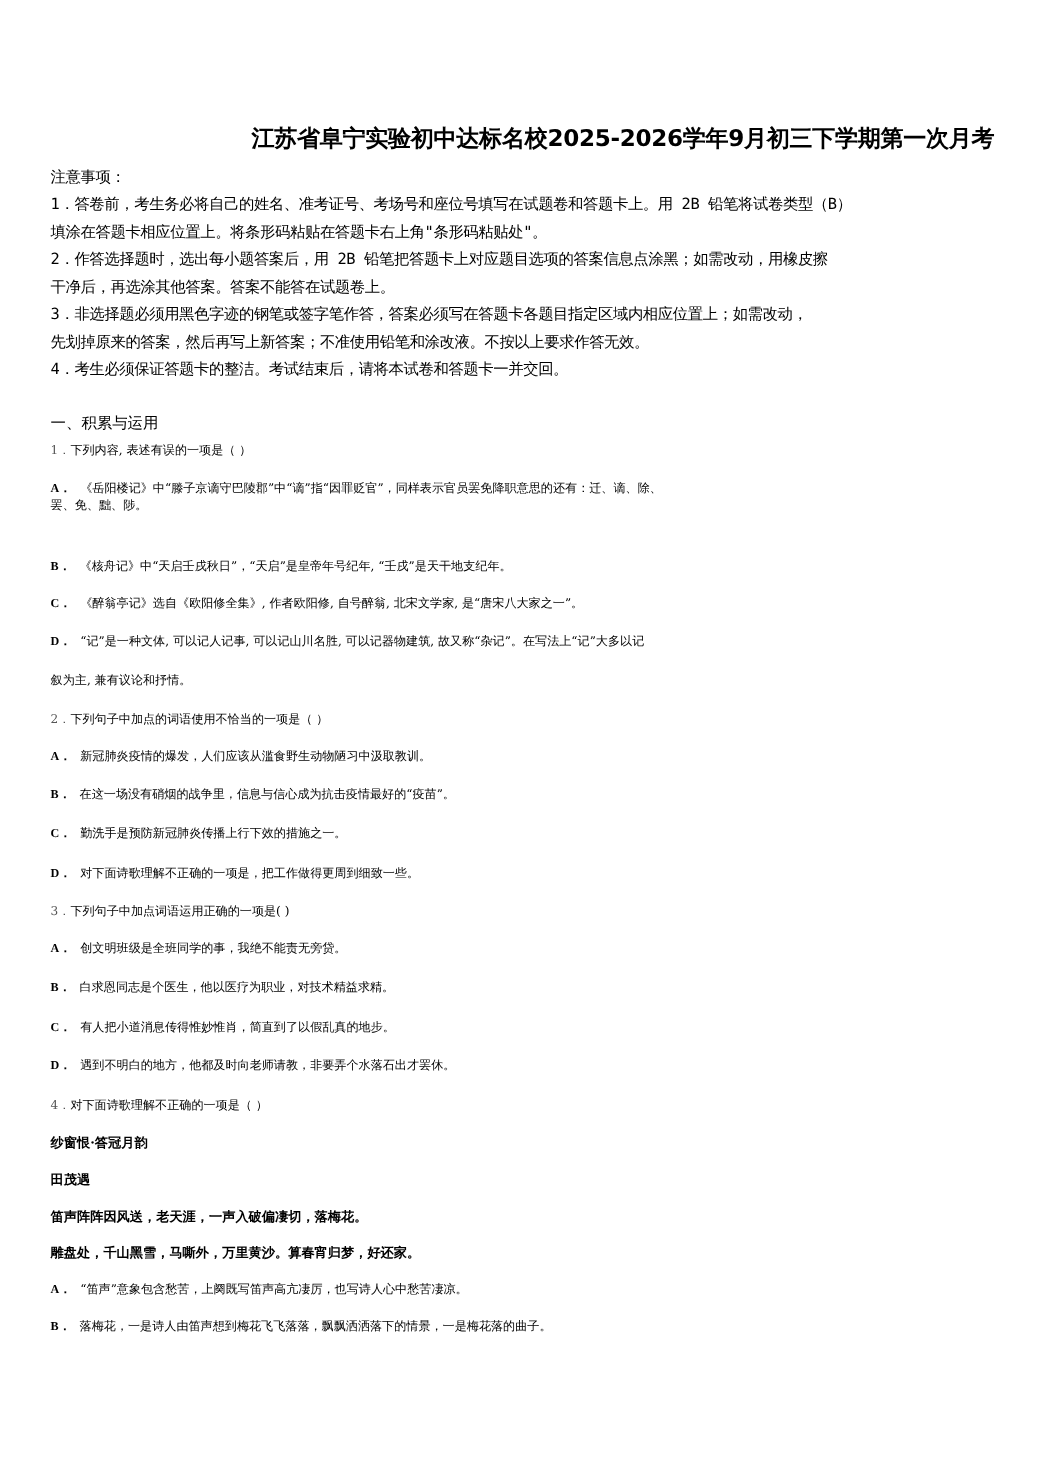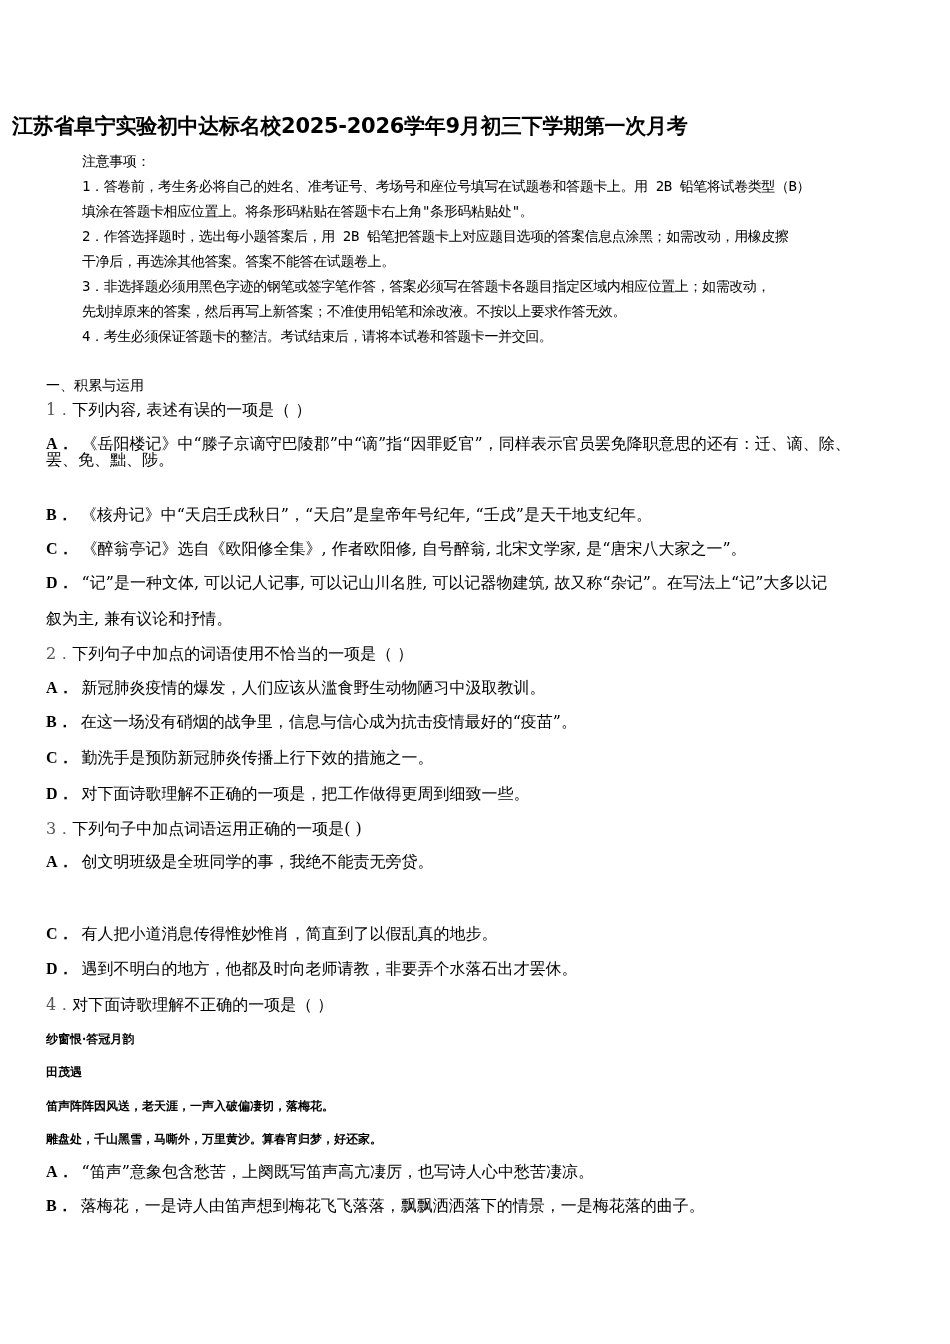--- a/index.html
+++ b/index.html
@@ -3,29 +3,29 @@
 <meta charset="utf-8">
 <style>
   html, body { margin: 0; padding: 0; background: #ffffff; }
   body {
     width: 950px; height: 1344px; position: relative; overflow: hidden;
     font-family: "DejaVu Serif", "Liberation Serif", serif;
     color: #000;
   }
   .page { position: absolute; left: 0; top: 0; width: 950px; height: 1344px; }
   .title {
-    position: absolute; left: 12px; top: 112px; width: 904px; text-align: left;
+    position: absolute; left: 0; top: 112px; width: 904px; text-align: right;
     font-family: "DejaVu Sans", "Liberation Sans", sans-serif;
     font-weight: bold; font-size: 21px; letter-spacing: -0.3px;
   }
   .line {
     position: absolute; left: 46px; white-space: nowrap;
-    font-size: 16px; line-height: 18px;
+    font-size: 11px; line-height: 18px;
   }
-  .notice { font-family: "DejaVu Sans Mono", "Liberation Mono", monospace; font-size: 14px; letter-spacing: -0.4px; margin-left: 36px; }
+  .notice { font-family: "DejaVu Sans Mono", "Liberation Mono", monospace; font-size: 14px; letter-spacing: -0.4px; }
   .q-num { color: #555; }
   .opt-label { font-weight: bold; font-family: "Liberation Serif", serif; margin-right: 8px; }
   .poem { font-family: "DejaVu Serif", serif; font-weight: bold; font-size: 12px; }
   .sans { font-family: "DejaVu Sans", sans-serif; }
 </style>
 </head>
 <body>
 
 <div class="page">
 
@@ -75,20 +75,23 @@
   <div class="line" style="top:785px">
     <span class="opt-label">D．</span><span>对下面诗歌理解不正确的一项是，把工作做得更周到细致一些。</span>
   </div>
 
   <div class="line" style="top:820px">
     <span class="q-num">3．</span><span>下列句子中加点词语运用正确的一项是(          )</span>
   </div>
   <div class="line" style="top:853px">
     <span class="opt-label">A．</span><span>创文明班级是全班同学的事，我绝不能责无旁贷。</span>
   </div>
+  <div class="line" style="top:889px">
+    <span class="opt-label">B．</span><span>白求恩同志是个医生，他以医疗为职业，对技术精益求精。</span>
+  </div>
   <div class="line" style="top:925px">
     <span class="opt-label">C．</span><span>有人把小道消息传得惟妙惟肖，简直到了以假乱真的地步。</span>
   </div>
   <div class="line" style="top:960px">
     <span class="opt-label">D．</span><span>遇到不明白的地方，他都及时向老师请教，非要弄个水落石出才罢休。</span>
   </div>
 
   <div class="line" style="top:996px">
     <span class="q-num">4．</span><span>对下面诗歌理解不正确的一项是（     ）</span>
   </div>

